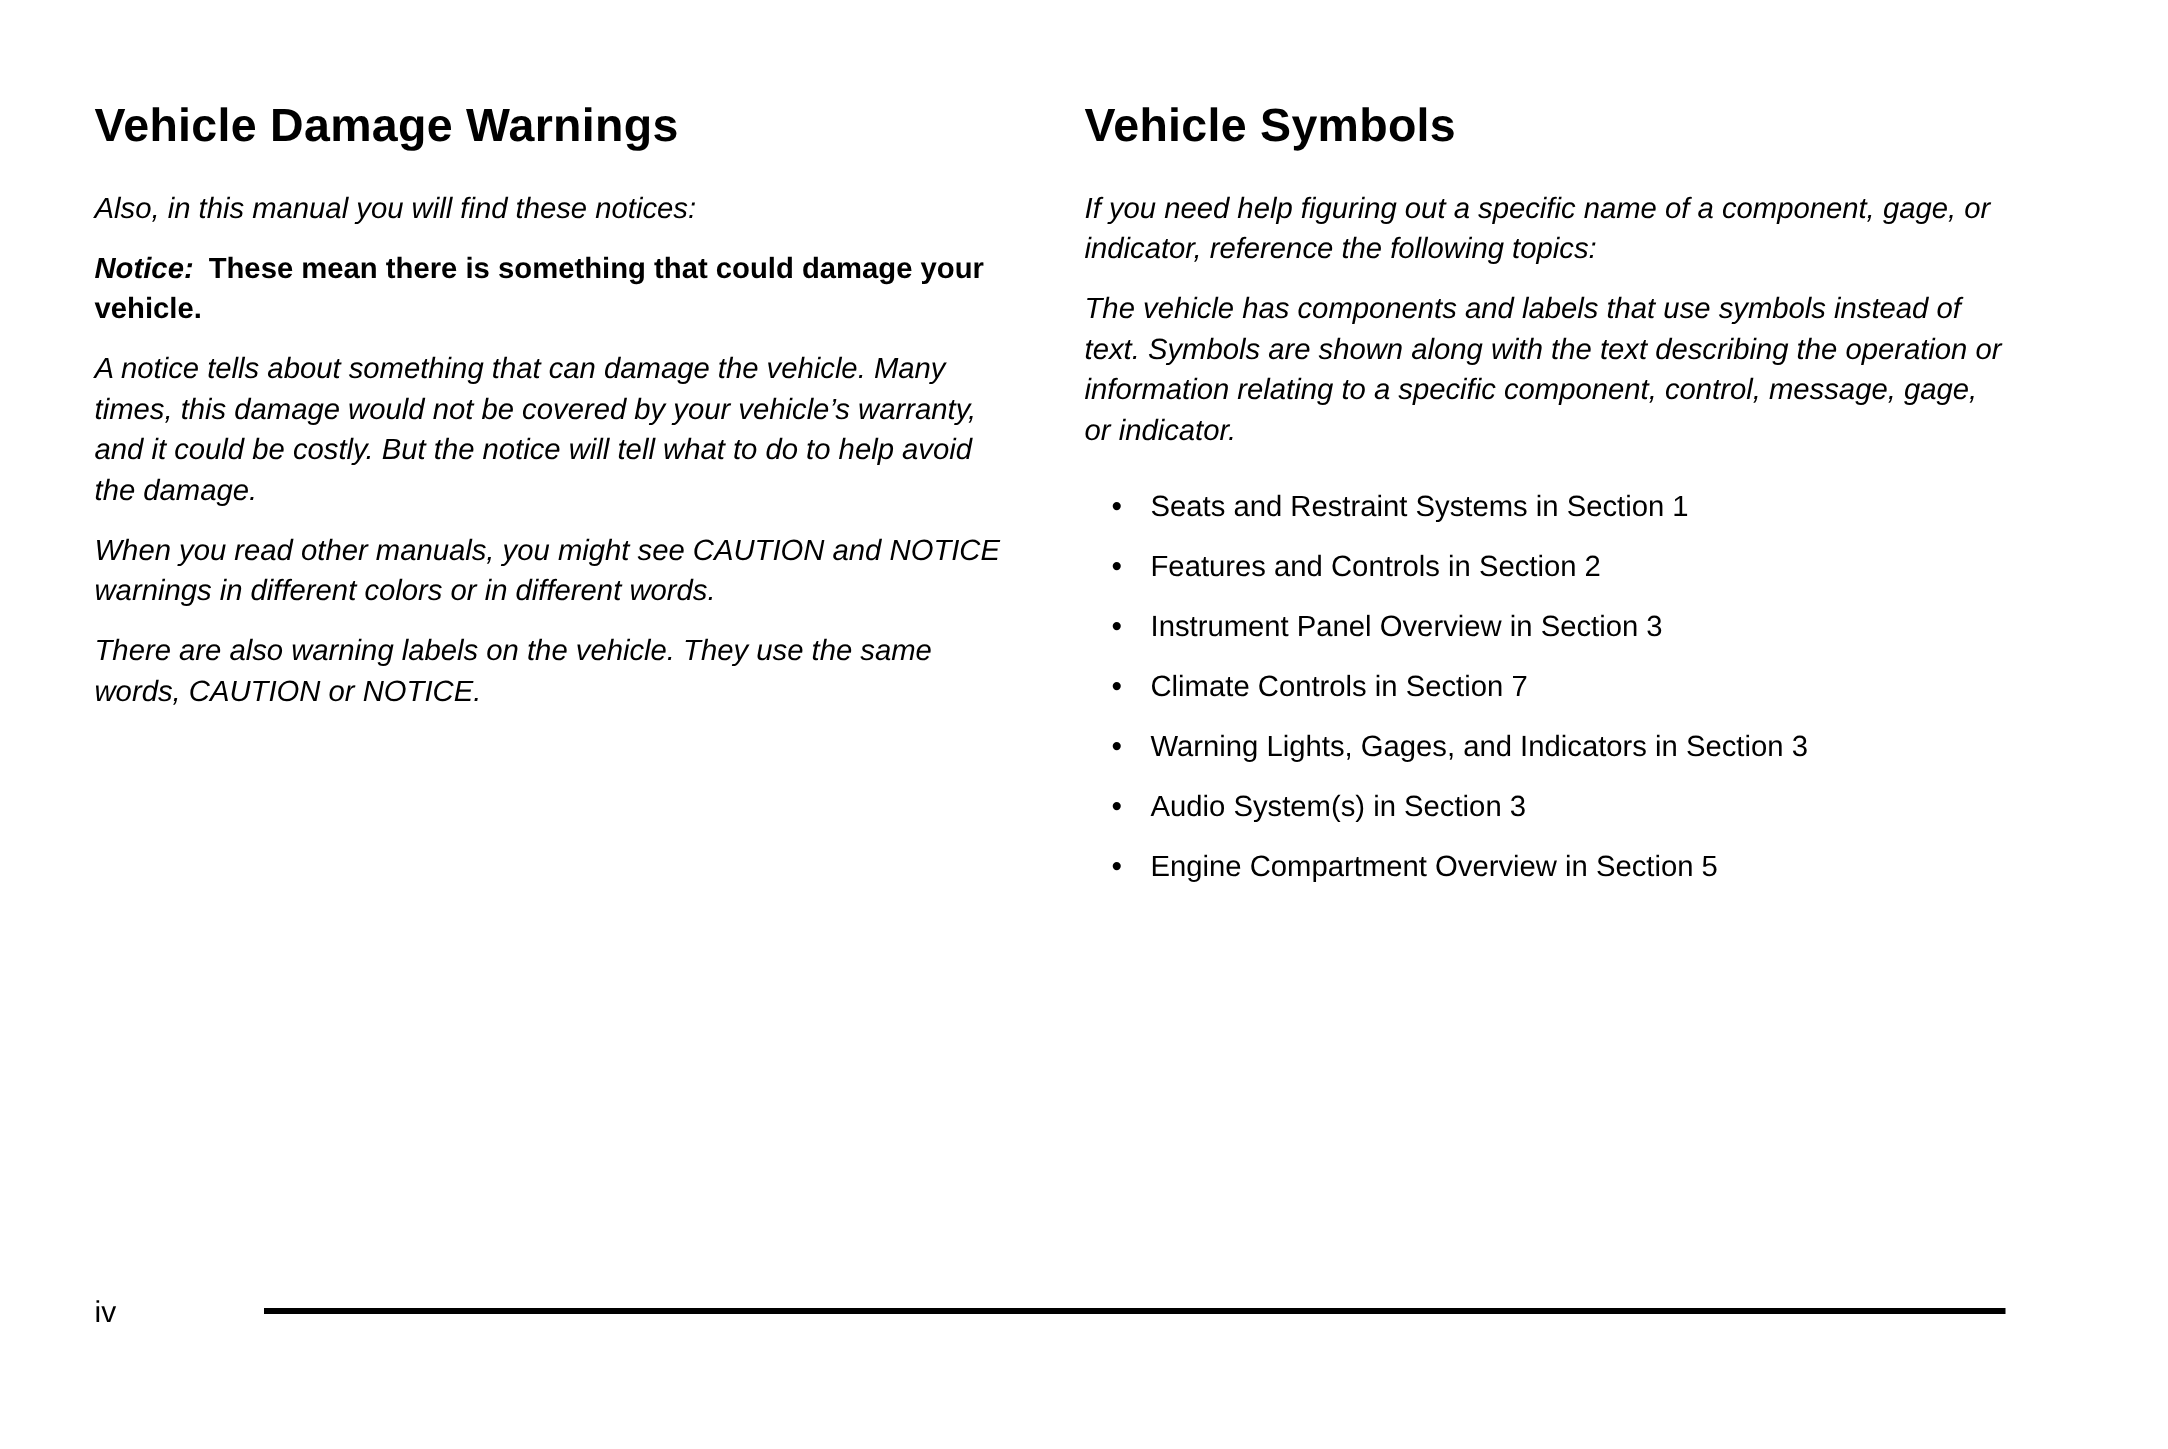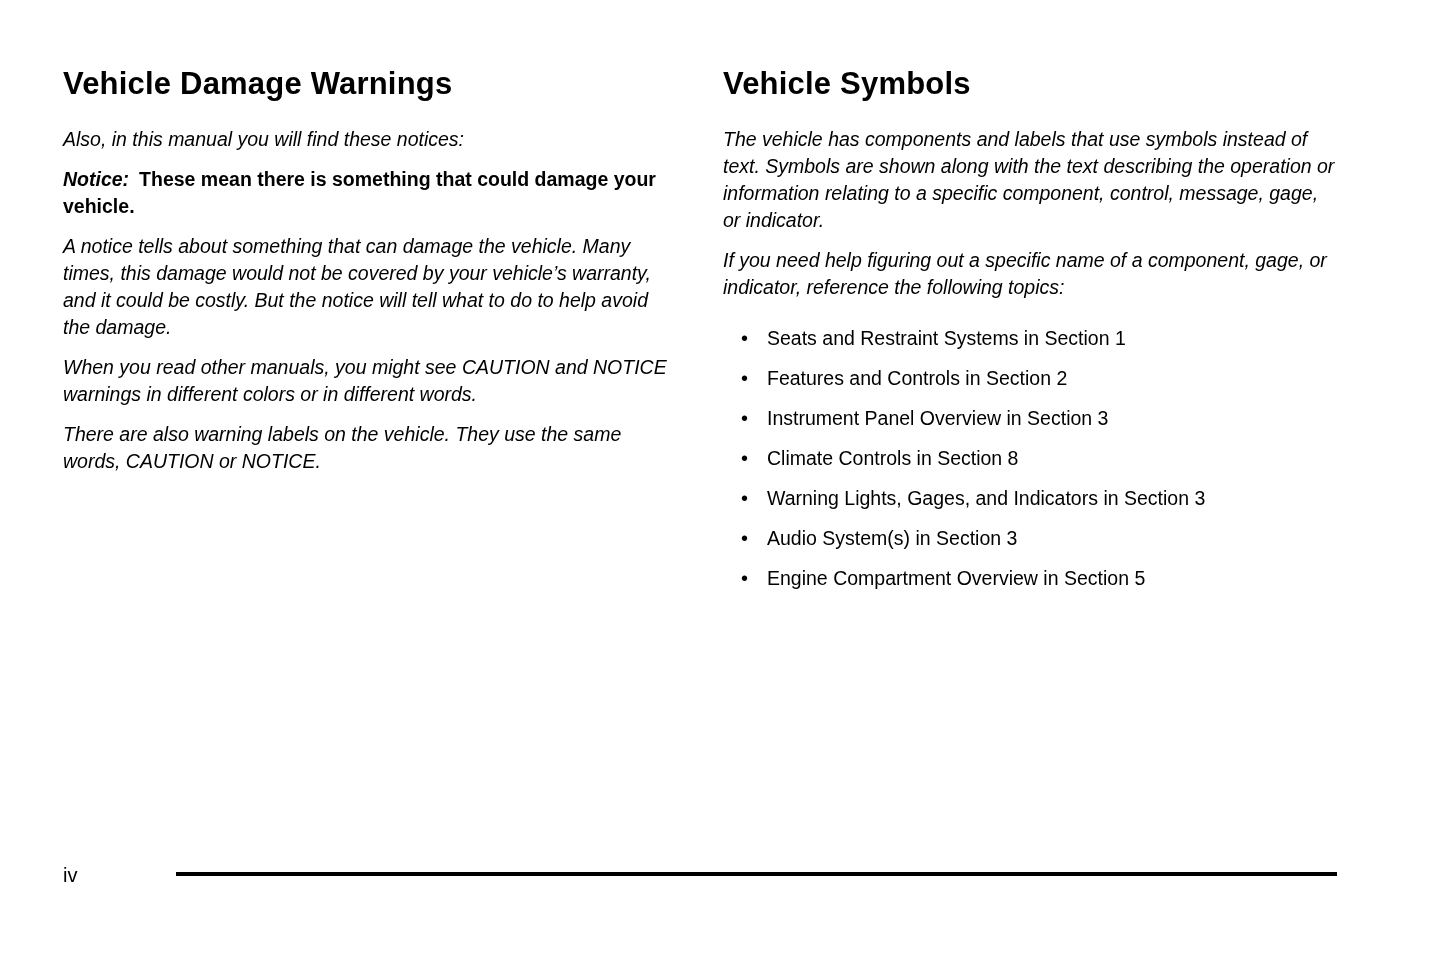--- a/index.html
+++ b/index.html
@@ -120,40 +120,40 @@
       <p class="body-text">A notice tells about something that can damage the vehicle. Many times, this damage would not be covered by your vehicle’s warranty, and it could be costly. But the notice will tell what to do to help avoid the damage.</p>
 
       <p class="body-text">When you read other manuals, you might see CAUTION and NOTICE warnings in different colors or in different words.</p>
 
       <p class="body-text">There are also warning labels on the vehicle. They use the same words, CAUTION or NOTICE.</p>
     </div>
 
     <div class="col col-right">
       <h1 class="section-heading">Vehicle Symbols</h1>
 
+      <p class="body-text">If you need help figuring out a specific name of a component, gage, or indicator, reference the following topics:</p>
+
       <p class="body-text">The vehicle has components and labels that use symbols instead of text. Symbols are shown along with the text describing the operation or information relating to a specific component, control, message, gage, or indicator.</p>
-
-      <p class="body-text">If you need help figuring out a specific name of a component, gage, or indicator, reference the following topics:</p>
 
       <ul class="topics">
         <li>
           <span class="bullet">•</span>
           <span>Seats and Restraint Systems in Section 1</span>
         </li>
         <li>
           <span class="bullet">•</span>
           <span>Features and Controls in Section 2</span>
         </li>
         <li>
           <span class="bullet">•</span>
           <span>Instrument Panel Overview in Section 3</span>
         </li>
         <li>
           <span class="bullet">•</span>
-          <span>Climate Controls in Section 8</span>
+          <span>Climate Controls in Section 7</span>
         </li>
         <li>
           <span class="bullet">•</span>
           <span>Warning Lights, Gages, and Indicators in Section 3</span>
         </li>
         <li>
           <span class="bullet">•</span>
           <span>Audio System(s) in Section 3</span>
         </li>
         <li>

